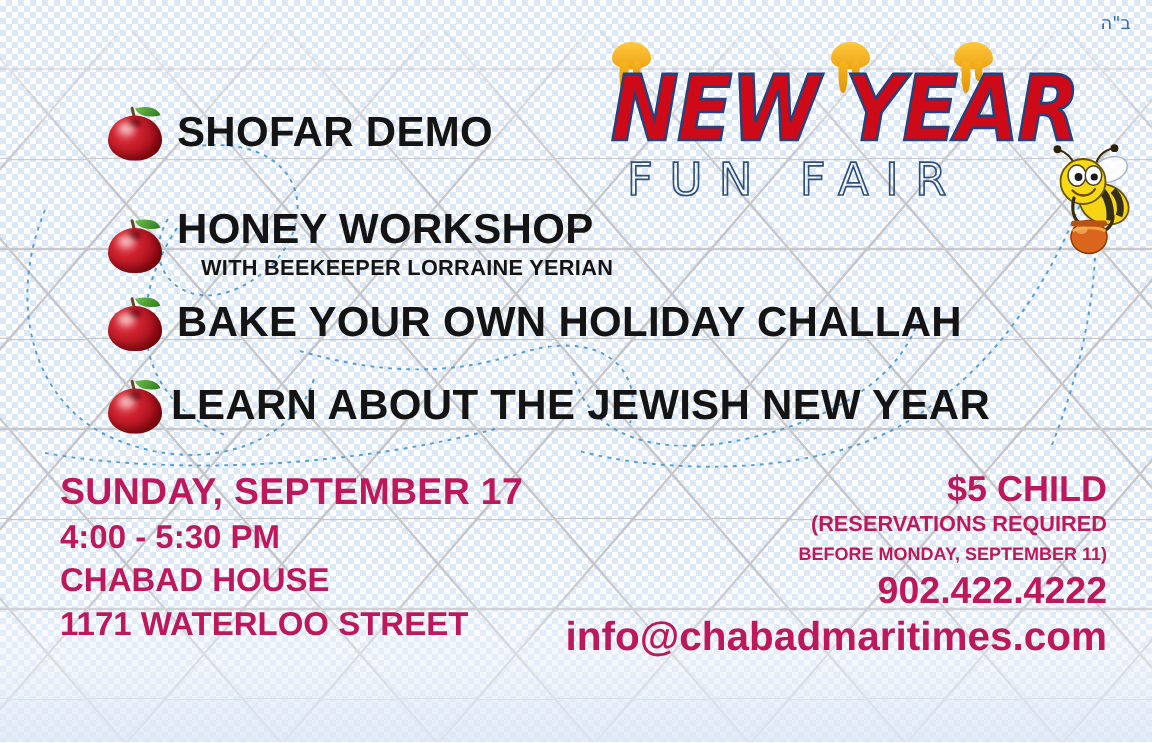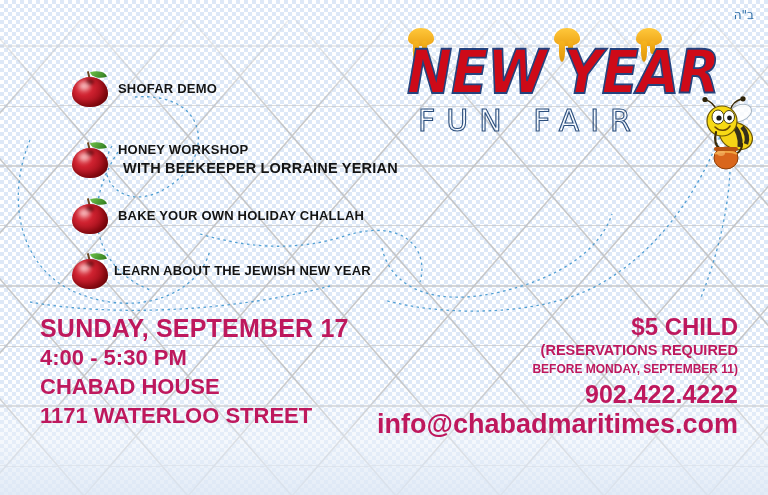--- a/index.html
+++ b/index.html
@@ -51,21 +51,21 @@
   .apple .stem{
     position:absolute;left:18px;top:3px;width:2px;height:10px;
     background:#6b4620;transform:rotate(-14deg);border-radius:1px;
   }
   .apple .leaf{
     position:absolute;left:21px;top:2px;width:15px;height:9px;
     background:linear-gradient(145deg,#6dc04a,#2f7a1e);
     border-radius:0 100% 0 100%;transform:rotate(-16deg);
   }
   .b-text{font-weight:bold;color:#141414;letter-spacing:.2px;white-space:nowrap;}
-  .b-main{font-size:13px;line-height:1;}
+  .b-main{font-size:28px;line-height:1;}
   .b-sub{font-size:14.5px;font-weight:bold;color:#141414;white-space:nowrap;letter-spacing:.2px;}
 
   
   #headline{position:absolute;left:398px;top:28px;width:330px;height:105px;}
   .newyear{
     position:absolute;left:0;top:18px;width:330px;
     font-size:54px;font-weight:bold;font-style:italic;
     letter-spacing:-1px;
     color:#CE0A18;
     -webkit-text-stroke:1.6px #24427d;
@@ -225,21 +225,21 @@
   </div>
 
   <div class="bullet-row" style="left:70px;top:139px;justify-content:space-between;">
     <div class="apple">
       <div class="stem"></div>
         <div class="leaf"></div>
         <div class="body"></div>
     </div>
     <div style="margin-left:8px;">
       <div class="b-text b-main">HONEY WORKSHOP</div>
-      <div class="b-sub" style="margin-top:4px;margin-left:5px;">WITH BEEKEEPER LORRAINE YERIAN</div>
+      <div class="b-sub" style="margin-top:4px;margin-left:16px;">WITH BEEKEEPER LORRAINE YERIAN</div>
     </div>
   </div>
 
   <div class="bullet-row" style="left:70px;top:250px;">
     <div class="apple">
       <div class="stem"></div>
         <div class="leaf"></div>
         <div class="body"></div>
     </div>
     <div style="margin-left:4px;">

